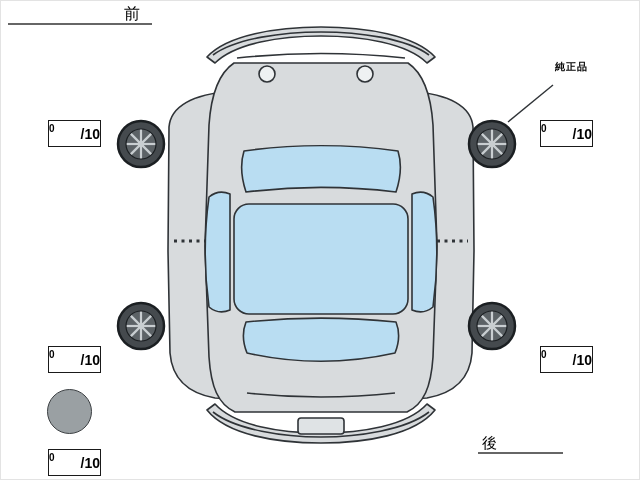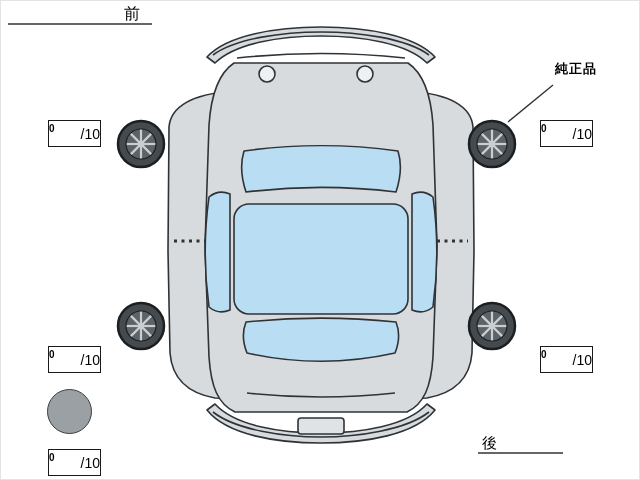--- a/index.html
+++ b/index.html
@@ -10,31 +10,31 @@
     overflow:hidden;
     box-sizing:border-box;
     border:1px solid #e3e3e3;
     font-family:"Liberation Sans","DejaVu Sans",sans-serif;
     color:#000;
   }
   .diagram-svg{position:absolute;left:0;top:0;}
   .label{position:absolute;line-height:1;white-space:nowrap;}
   .label-front{left:123px;top:5px;font-size:16px;}
   .label-rear{left:481px;top:434px;font-size:15px;}
-  .label-genuine{left:554px;top:61px;font-size:13px;font-weight:bold;letter-spacing:1px;}
+  .label-genuine{left:554px;top:61px;font-size:10px;font-weight:bold;letter-spacing:1px;}
   .rating-box{
     position:absolute;
     width:53px;height:27px;
     box-sizing:border-box;
     border:1.5px solid #1a1a1a;
     background:#ffffff;
     display:flex;align-items:center;justify-content:center;
   }
   .rating-box .score{font-size:10px;font-weight:bold;transform:translateY(-5px);margin-right:2px;}
-  .rating-box .denom{font-size:14px;font-weight:normal;margin-left:24px;}
+  .rating-box .denom{font-size:14px;font-weight:bold;margin-left:24px;}
   .rb-fl{left:47px;top:119px;}
   .rb-fr{left:539px;top:119px;}
   .rb-rl{left:47px;top:345px;}
   .rb-rr{left:539px;top:345px;}
   .rb-sp{left:47px;top:448px;}
   .spare-tire{
     position:absolute;left:46px;top:388px;
     width:45px;height:45px;border-radius:50%;
     background:#9aa0a3;
     border:1.5px solid #3c4043;

